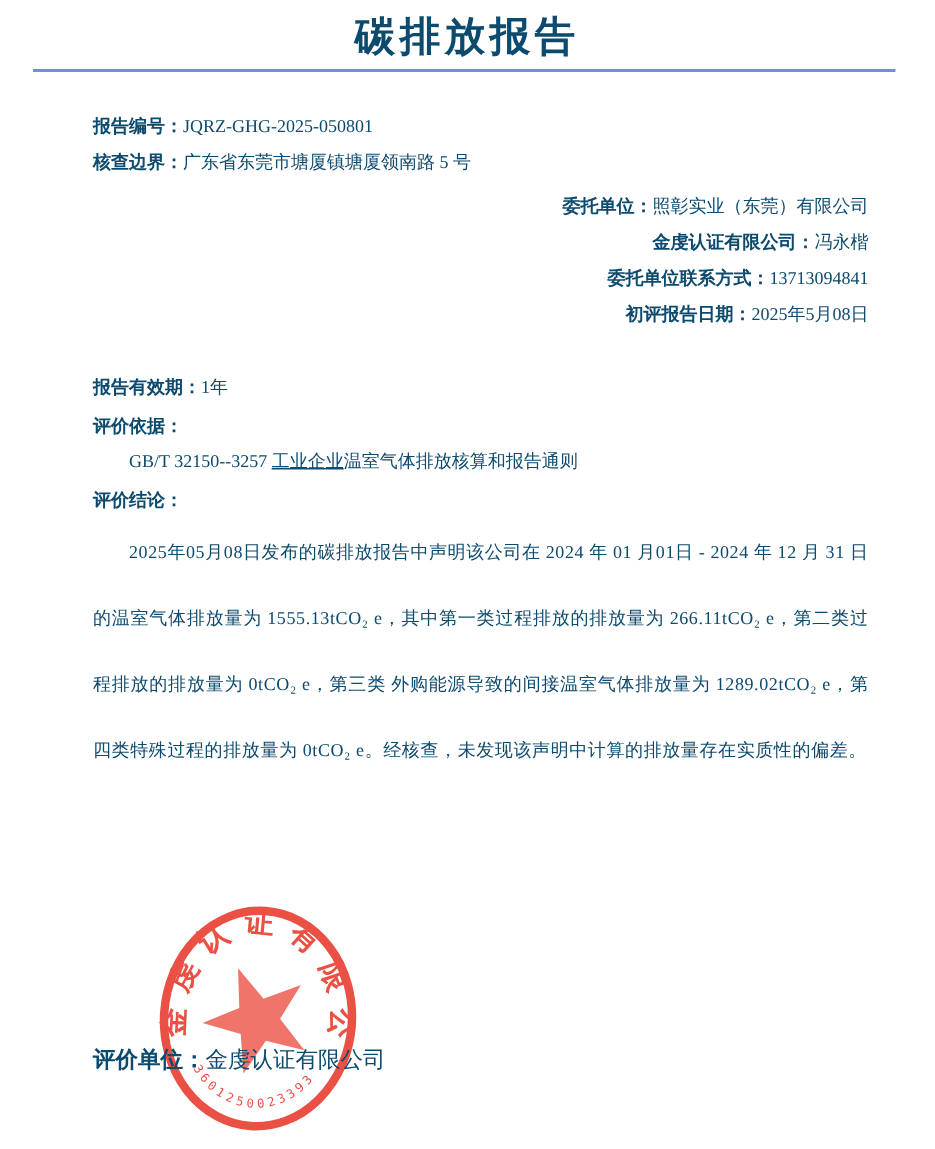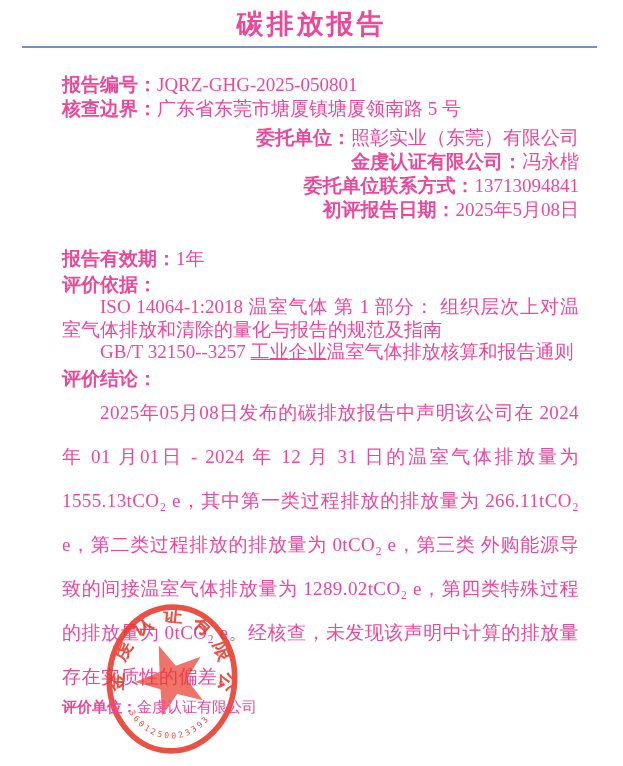--- a/index.html
+++ b/index.html
@@ -1,40 +1,40 @@
 <!DOCTYPE html>
 <html><head>
 <meta charset="utf-8">
 <style>
   html,body{margin:0;padding:0;background:#fff;}
   .page{
     position:relative;
     width:623px;height:766px;
     background:#ffffff;
     font-family:"Liberation Serif","DejaVu Serif",serif;
-    color:#ec4899;
+    color:#0c4a6e;
     overflow:hidden;
   }
   .doc-title{
     padding-top:7px;
     text-align:center;
     font-size:27px;
     font-weight:bold;
     letter-spacing:3px;
     line-height:34px;
   }
   .title-rule{
     margin:5px 26px 0 22px;
     height:0;
     border-top:2px solid #7191cd;
   }
   .content{
     position:absolute;
     left:62px;right:44px;top:49px;
-    font-size:19px;
+    font-size:12px;
   }
   .group1{margin-top:24px;}
   .group2{margin-top:6px;text-align:right;}
   .group3{margin-top:26px;}
   .field{line-height:23px;margin-bottom:1px;white-space:nowrap;}
   .label{font-weight:bold;}
   .section-heading{font-weight:bold;line-height:23px;margin-top:3px;}
   .basis-p{
     margin:0;
     text-indent:2em;
@@ -99,21 +99,20 @@
       </div>
     </div>
 
     <div class="group3">
       <div class="field">
         <span class="label">报告有效期：</span><span>1年</span>
       </div>
     </div>
 
     <div class="section-heading">评价依据：</div>
-    <p class="basis-p">ISO 14064-1:2018 温室气体 第 1 部分： 组织层次上对温室气体排放和清除的量化与报告的规范及指南</p>
     <p class="basis-p"><span>GB/T 32150--3257 </span><span class="u">工业企业</span><span>温室气体排放核算和报告通则</span></p>
 
     <div class="section-heading">评价结论：</div>
     <p class="conclusion-p">2025年05月08日发布的碳排放报告中声明该公司在 2024 年 01 月01日 - 2024 年 12 月 31 日的温室气体排放量为 1555.13tCO₂ e，其中第一类过程排放的排放量为 266.11tCO₂ e，第二类过程排放的排放量为 0tCO₂ e，第三类 外购能源导致的间接温室气体排放量为 1289.02tCO₂ e，第四类特殊过程的排放量为 0tCO₂ e。经核查，未发现该声明中计算的排放量存在实质性的偏差。</p>
 
   </div>
 
   <div class="evaluator">
     <div class="field">
       <span class="label">评价单位：</span><span>金虔认证有限公司</span>

